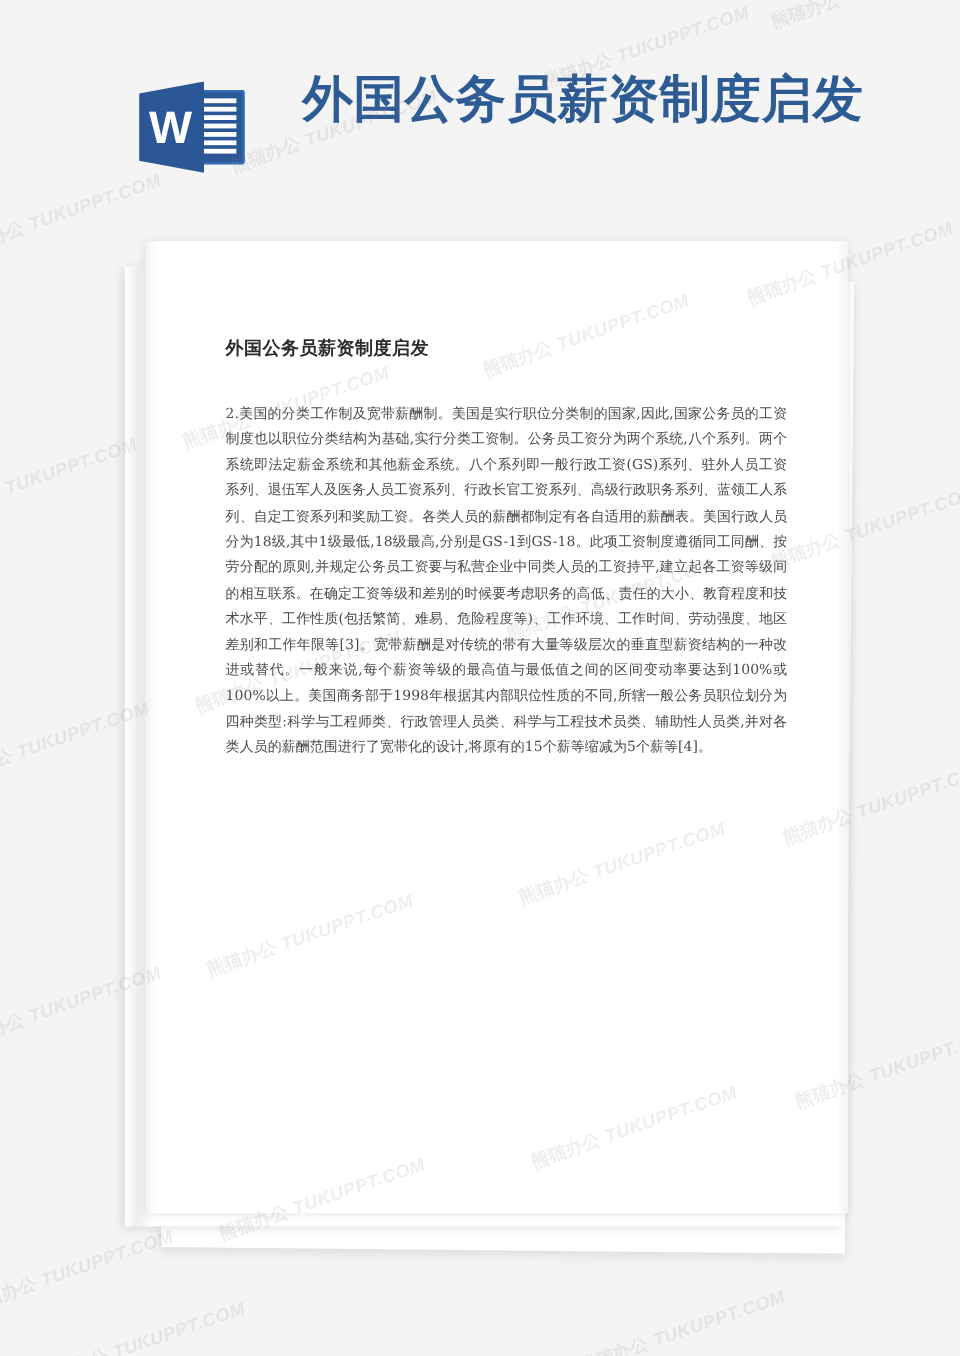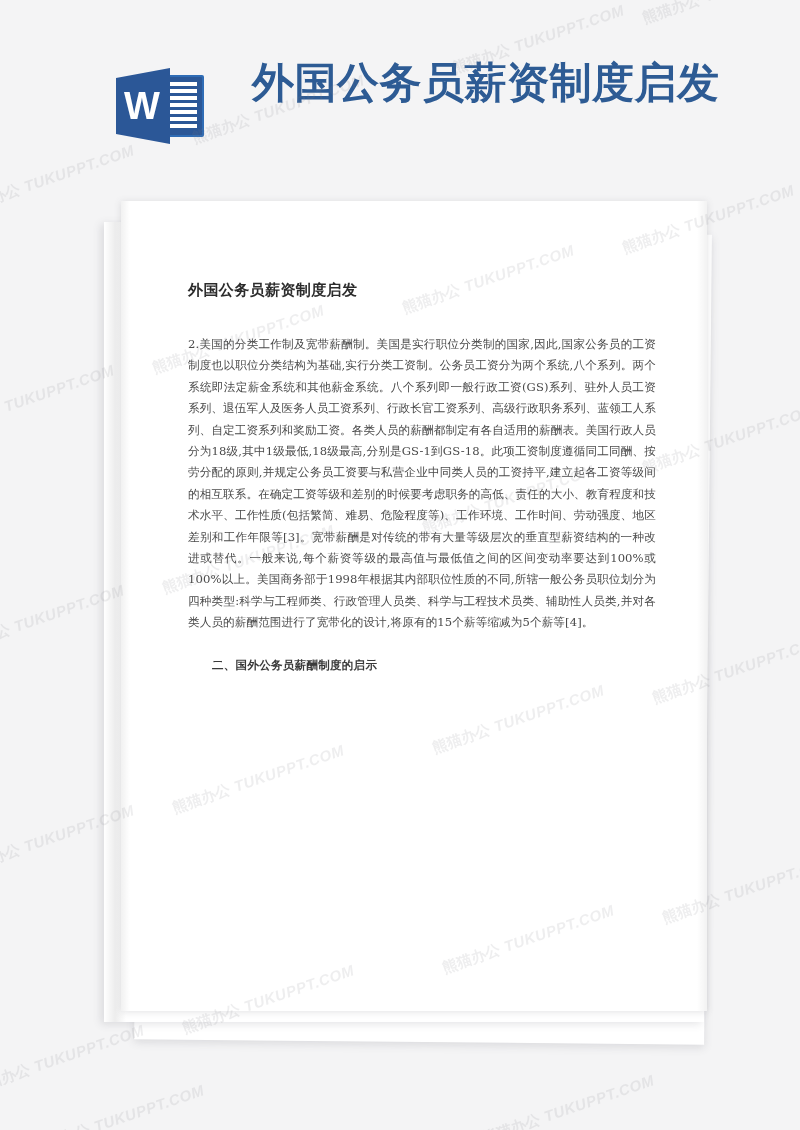--- a/index.html
+++ b/index.html
@@ -226,21 +226,20 @@
   <div class="sheet" id="sheet-main">
     <div id="doc-body">
 
       <h1 class="doc-h1">外国公务员薪资制度启发</h1>
 
 
 
       <p class="doc-p">2.美国的分类工作制及宽带薪酬制。美国是实行职位分类制的国家,因此,国家公务员的工资制度也以职位分类结构为基础,实行分类工资制。公务员工资分为两个系统,八个系列。两个系统即法定薪金系统和其他薪金系统。八个系列即一般行政工资(GS)系列、驻外人员工资系列、退伍军人及医务人员工资系列、行政长官工资系列、高级行政职务系列、蓝领工人系列、自定工资系列和奖励工资。各类人员的薪酬都制定有各自适用的薪酬表。美国行政人员分为18级,其中1级最低,18级最高,分别是GS-1到GS-18。此项工资制度遵循同工同酬、按劳分配的原则,并规定公务员工资要与私营企业中同类人员的工资持平,建立起各工资等级间的相互联系。在确定工资等级和差别的时候要考虑职务的高低、责任的大小、教育程度和技术水平、工作性质(包括繁简、难易、危险程度等)、工作环境、工作时间、劳动强度、地区差别和工作年限等[3]。宽带薪酬是对传统的带有大量等级层次的垂直型薪资结构的一种改进或替代。一般来说,每个薪资等级的最高值与最低值之间的区间变动率要达到100%或100%以上。美国商务部于1998年根据其内部职位性质的不同,所辖一般公务员职位划分为四种类型:科学与工程师类、行政管理人员类、科学与工程技术员类、辅助性人员类,并对各类人员的薪酬范围进行了宽带化的设计,将原有的15个薪等缩减为5个薪等[4]。</p>
 
 
-      <p class="doc-sub">二、国外公务员薪酬制度的启示</p>
 
     </div>
   </div>
 
   <div class="edge-shade-left"></div>
   <div class="edge-shade-right"></div>
 
   <div class="wm-layer" id="wm-layer">
       <div class="wm-row" style="left: -40px; top: 200px; font-size: 15px; color: rgba(125, 125, 133, 0.133);"><span class="cn">熊猫办公 </span><span>TUKUPPT.COM</span></div>
       <div class="wm-row" style="left: 190px; top: 130px; font-size: 15px; color: rgba(125, 125, 133, 0.133);"><span class="cn">熊猫办公 </span><span>TUKUPPT.COM</span></div>

